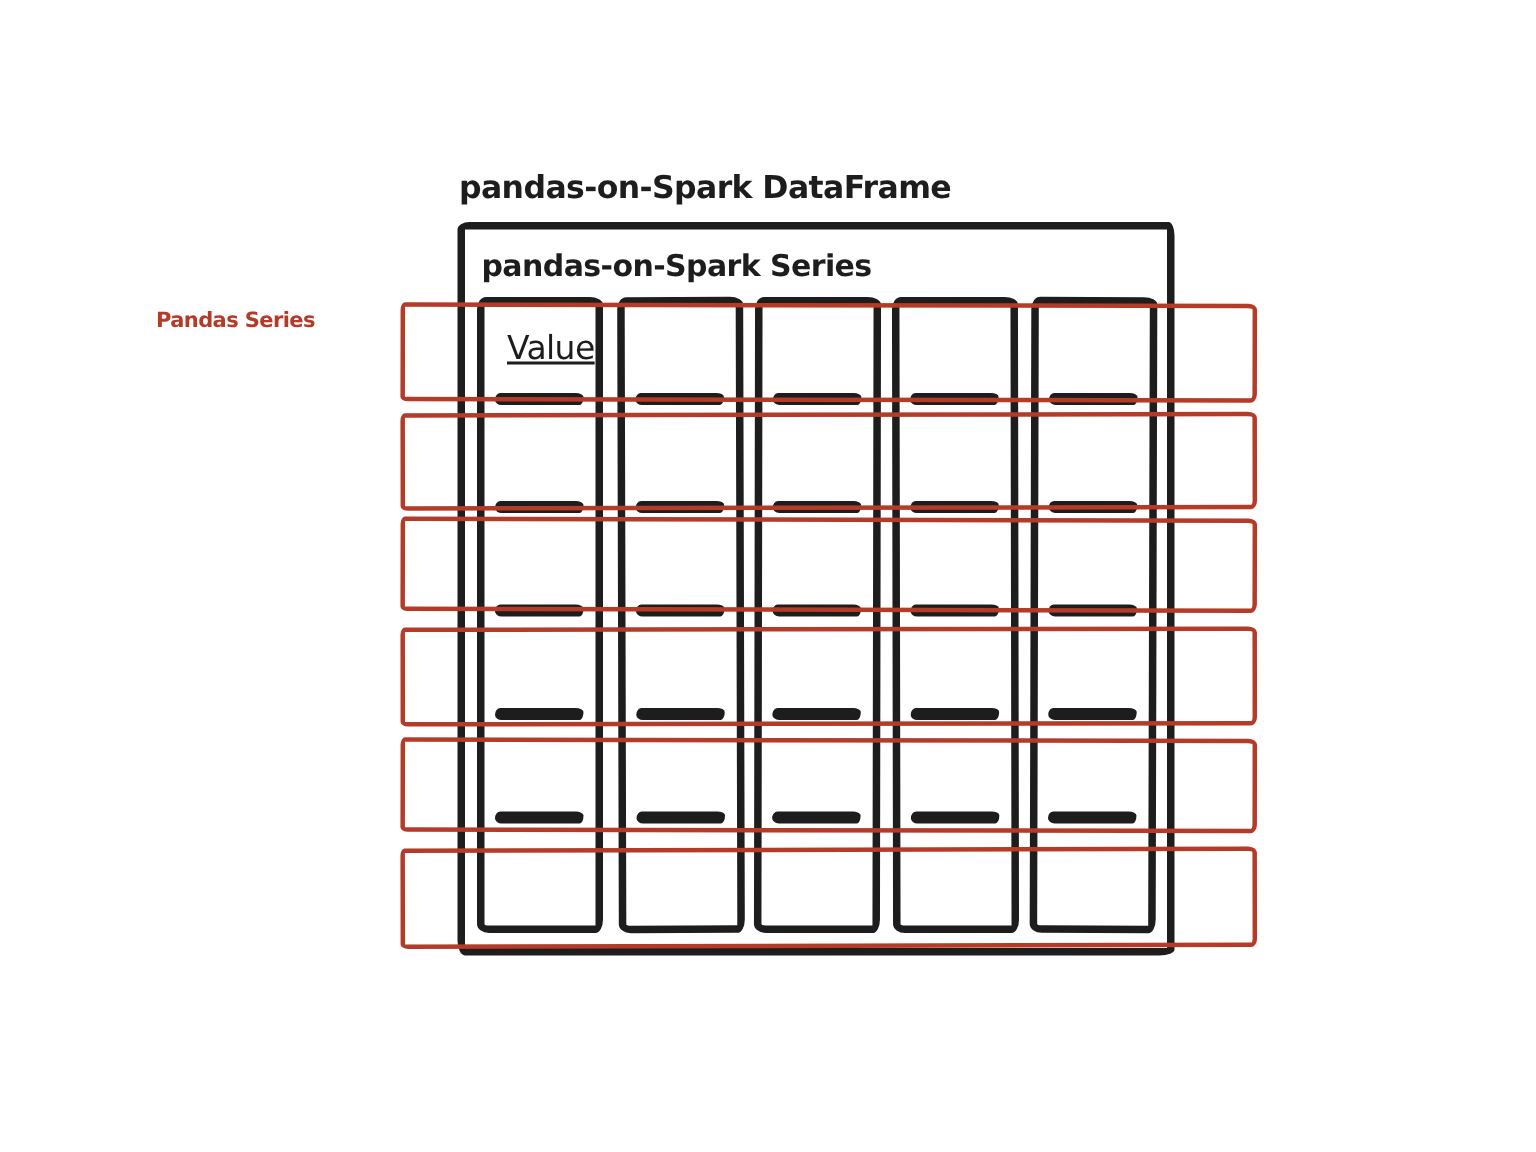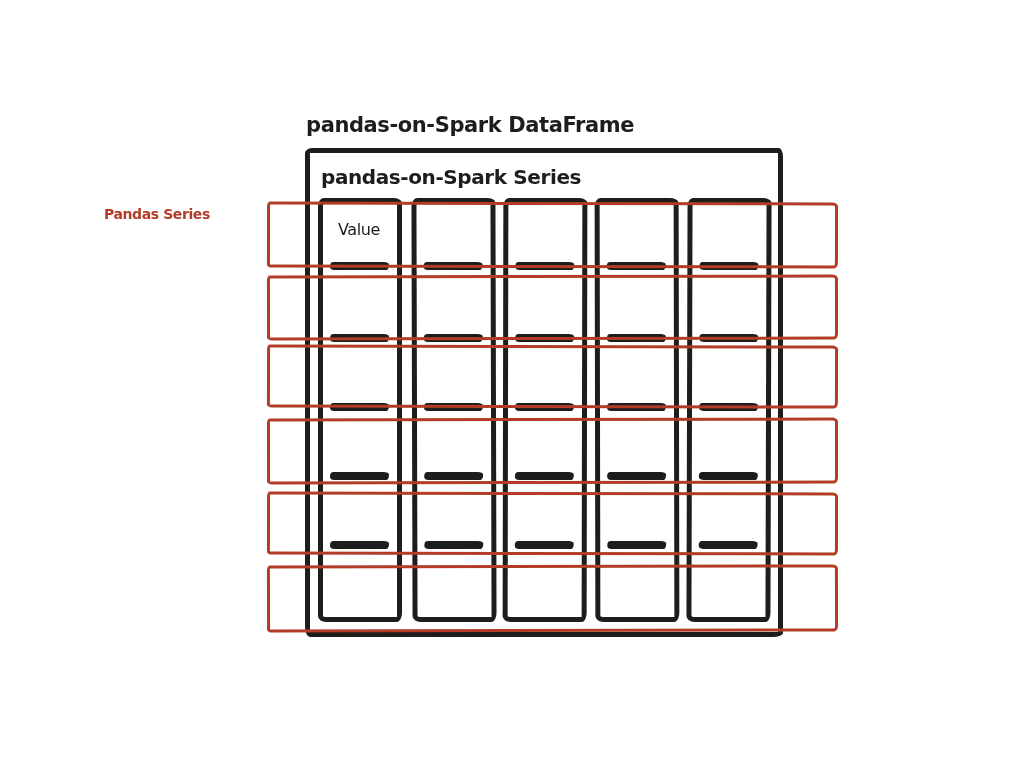--- a/index.html
+++ b/index.html
@@ -31,23 +31,24 @@
   .series-label {
     left: 321px;
     top: 166px;
     font-size: 20px;
     font-weight: 600;
     text-align: right;
   }
   .value-label {
     left: 338px;
     top: 221px;
-    font-size: 16px;
+    font-size: 22px;
     font-weight: 500;
     z-index: 6;
+    text-decoration: underline;
   }
   .rows-label {
     left: 104px;
     top: 207px;
     font-size: 14px;
     font-weight: 600;
     color: var(--red, #b43b28);
   }
   .outer-box {
     position: absolute;

